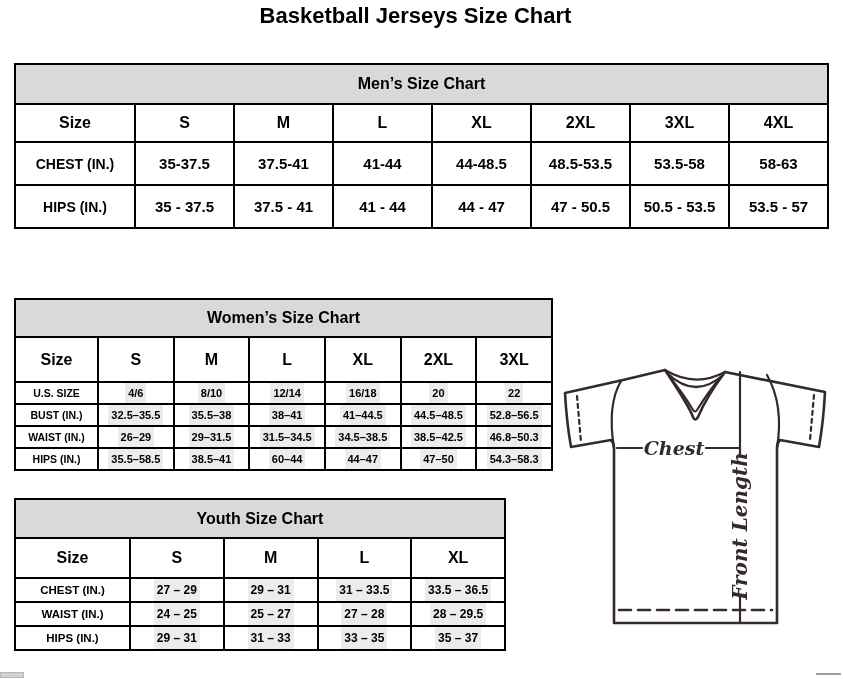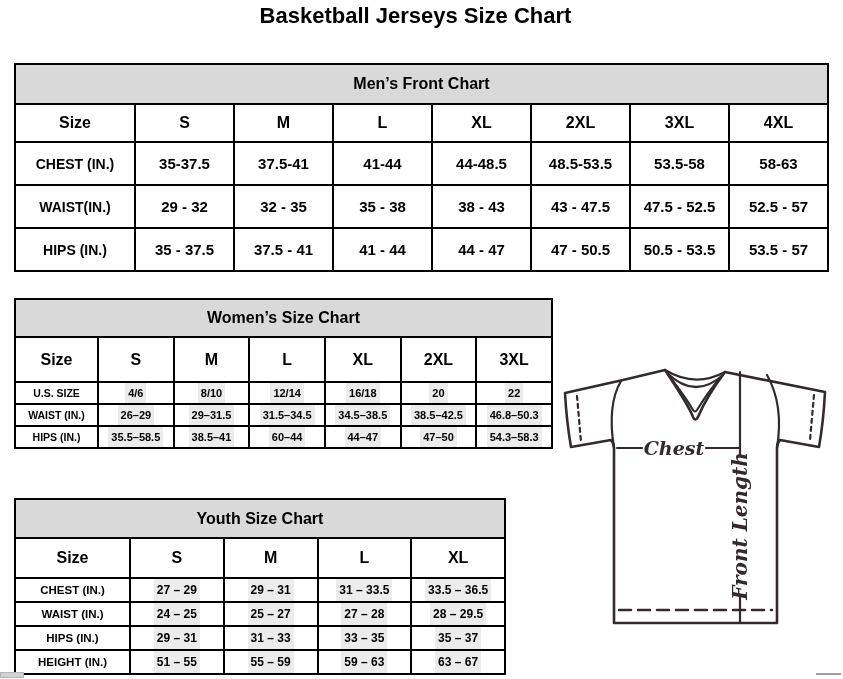--- a/index.html
+++ b/index.html
@@ -75,21 +75,21 @@
       <col>
       <col>
       <col>
       <col>
       <col>
       <col>
       <col>
     </colgroup>
     <thead>
       <tr class="title-row">
-        <th colspan="8">Men’s Front Chart</th>
+        <th colspan="8">Men’s Size Chart</th>
       </tr>
       <tr class="cols-row">
         <th>Size</th>
         <th>S</th>
         <th>M</th>
         <th>L</th>
         <th>XL</th>
         <th>2XL</th>
         <th>3XL</th>
         <th>4XL</th>
@@ -100,30 +100,20 @@
         <th>CHEST (IN.)</th>
         <td><span>35-37.5</span></td>
         <td><span>37.5-41</span></td>
         <td><span>41-44</span></td>
         <td><span>44-48.5</span></td>
         <td><span>48.5-53.5</span></td>
         <td><span>53.5-58</span></td>
         <td><span>58-63</span></td>
       </tr>
       <tr>
-        <th>WAIST(IN.)</th>
-        <td><span>29 - 32</span></td>
-        <td><span>32 - 35</span></td>
-        <td><span>35 - 38</span></td>
-        <td><span>38 - 43</span></td>
-        <td><span>43 - 47.5</span></td>
-        <td><span>47.5 - 52.5</span></td>
-        <td><span>52.5 - 57</span></td>
-      </tr>
-      <tr>
         <th>HIPS (IN.)</th>
         <td><span>35 - 37.5</span></td>
         <td><span>37.5 - 41</span></td>
         <td><span>41 - 44</span></td>
         <td><span>44 - 47</span></td>
         <td><span>47 - 50.5</span></td>
         <td><span>50.5 - 53.5</span></td>
         <td><span>53.5 - 57</span></td>
       </tr>
     </tbody>
@@ -157,20 +147,29 @@
       <tr>
         <th>U.S. SIZE</th>
         <td><span class="hl">4/6</span></td>
         <td><span class="hl">8/10</span></td>
         <td><span class="hl">12/14</span></td>
         <td><span class="hl">16/18</span></td>
         <td><span class="hl">20</span></td>
         <td><span class="hl">22</span></td>
       </tr>
       <tr>
+        <th>BUST (IN.)</th>
+        <td><span class="hl">32.5–35.5</span></td>
+        <td><span class="hl">35.5–38</span></td>
+        <td><span class="hl">38–41</span></td>
+        <td><span class="hl">41–44.5</span></td>
+        <td><span class="hl">44.5–48.5</span></td>
+        <td><span class="hl">52.8–56.5</span></td>
+      </tr>
+      <tr>
         <th>WAIST (IN.)</th>
         <td><span class="hl">26–29</span></td>
         <td><span class="hl">29–31.5</span></td>
         <td><span class="hl">31.5–34.5</span></td>
         <td><span class="hl">34.5–38.5</span></td>
         <td><span class="hl">38.5–42.5</span></td>
         <td><span class="hl">46.8–50.3</span></td>
       </tr>
       <tr>
         <th>HIPS (IN.)</th>
@@ -219,27 +218,20 @@
         <td><span class="hl">27 – 28</span></td>
         <td><span class="hl">28 – 29.5</span></td>
       </tr>
       <tr>
         <th>HIPS (IN.)</th>
         <td><span class="hl">29 – 31</span></td>
         <td><span class="hl">31 – 33</span></td>
         <td><span class="hl">33 – 35</span></td>
         <td><span class="hl">35 – 37</span></td>
       </tr>
-      <tr>
-        <th>HEIGHT (IN.)</th>
-        <td><span class="hl">51 – 55</span></td>
-        <td><span class="hl">55 – 59</span></td>
-        <td><span class="hl">59 – 63</span></td>
-        <td><span class="hl">63 – 67</span></td>
-      </tr>
     </tbody>
   </table>
 
 <div class="jersey-wrap">
   <svg viewBox="0 0 288 319">
     <g fill="none" stroke="#342a2e" stroke-width="2.6" stroke-linejoin="round" stroke-linecap="round">
 
       <path d="M 110,10 L 68,20 L 10,33 C 11,51 13,70 16,87 L 56,80 Q 59,83 59,88
            L 59,263 L 222,263 L 222,88 Q 222,83 225,80 L 264,87
            C 267,70 269,51 270,32 L 170,12"></path>

